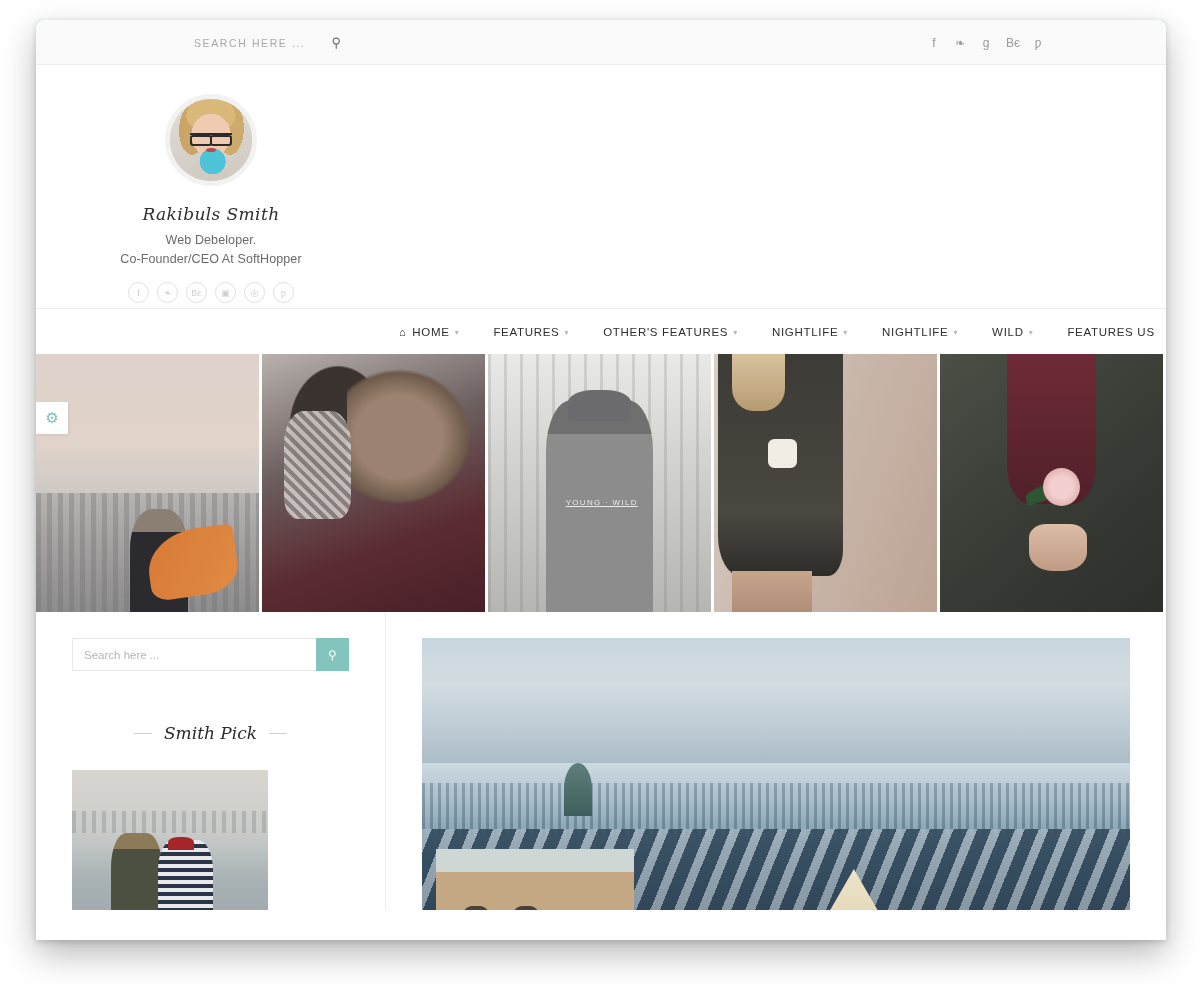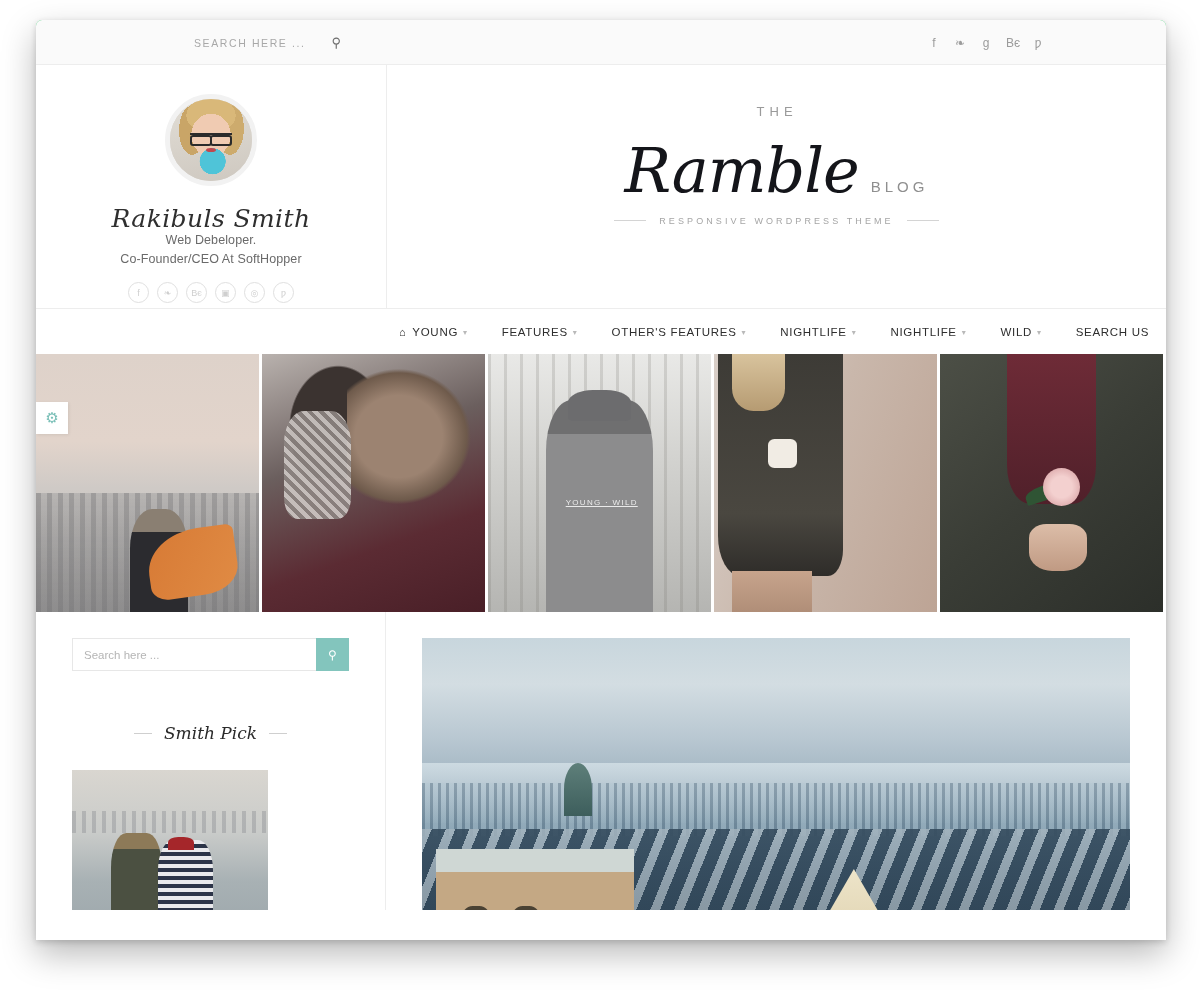--- a/index.html
+++ b/index.html
@@ -137,25 +137,25 @@
   #avatar .glasses:after { right: 0; }
   #avatar .lips {
     position: absolute; left: 44%; top: 60%;
     width: 12%; height: 5%;
     background: #c0484f; border-radius: 50%;
   }
   #profile-name {
     margin-top: 18px;
     font-family: "DejaVu Serif", serif;
     font-style: italic;
-    font-size: 25px; color: #2f2f2f;
+    font-size: 17px; color: #2f2f2f;
     letter-spacing: .4px;
   }
   #profile-role1, #profile-role2 {
-    font-size: 12.5px; color: #6a6a6a; 
+    font-size: 12.5px; color: #6a6a6a; margin-top: 9px;
     letter-spacing: .1px;
   }
   #profile-role2 { margin-top: 5px; }
   #profile-social {
     margin-top: 16px;
     display: flex; gap: 8px;
   }
   #profile-social .circ {
     width: 21px; height: 21px; border-radius: 50%;
     border: 1px solid #e0e0e0;
@@ -487,39 +487,27 @@
         <div id="profile-social">
           <span class="circ">f</span>
           <span class="circ">❧</span>
           <span class="circ">Bє</span>
           <span class="circ">▣</span>
           <span class="circ">◎</span>
           <span class="circ">ƿ</span>
         </div>
       </div>
 
-      <div id="brand-col">
-        <div id="logo-row">
-          <span id="logo-the">THE</span>
-          <span id="logo-main">Ramble</span>
-          <span id="logo-blog">BLOG</span>
-        </div>
-        <div id="logo-tag">
-          <span class="rule"></span>
-          <span>RESPONSIVE WORDPRESS THEME</span>
-          <span class="rule"></span>
-        </div>
-      </div>
     </div>
 
     <nav id="nav">
       <div id="nav-inner">
         <span class="nav-item">
           <span class="home-ico">⌂</span>
-          <span>YOUNG</span>
+          <span>HOME</span>
           <span class="caret">▾</span>
         </span>
         <span class="nav-item">
           <span>FEATURES</span>
           <span class="caret">▾</span>
         </span>
         <span class="nav-item">
           <span>OTHER'S FEATURES</span>
           <span class="caret">▾</span>
         </span>
@@ -529,21 +517,21 @@
         </span>
         <span class="nav-item">
           <span>NIGHTLIFE</span>
           <span class="caret">▾</span>
         </span>
         <span class="nav-item">
           <span>WILD</span>
           <span class="caret">▾</span>
         </span>
         <span class="nav-item">
-          <span>SEARCH US</span>
+          <span>FEATURES US</span>
         </span>
       </div>
     </nav>
 
     <div id="gallery">
       <div class="gal g1">
         <div class="city"></div>
         <div class="figure"></div>
         <div class="scarf"></div>
       </div>

